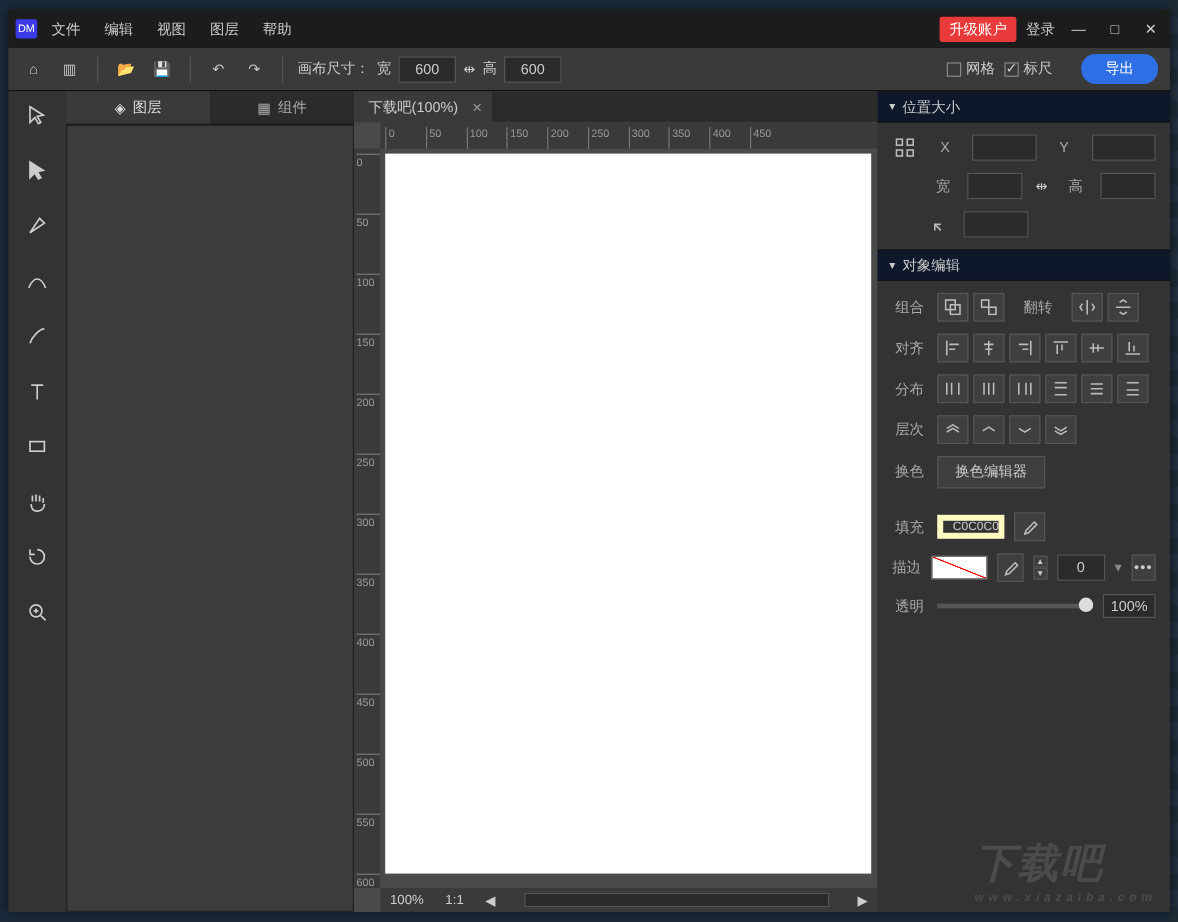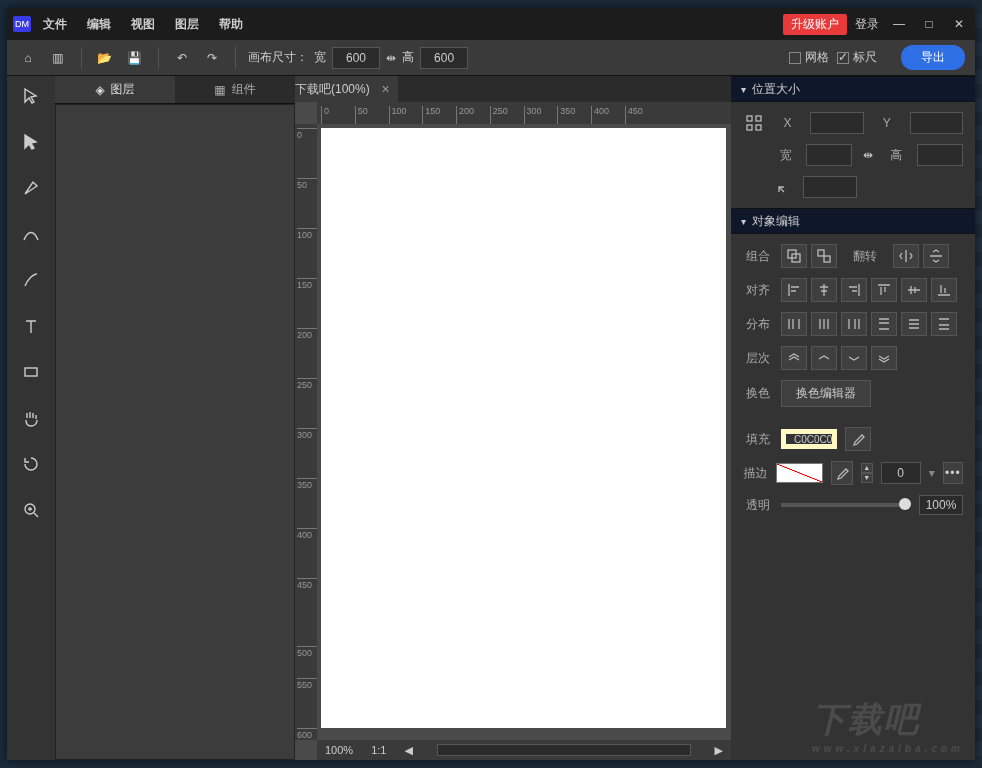--- a/index.html
+++ b/index.html
@@ -1,21 +1,21 @@
 <!DOCTYPE html>
 <html><head>
 <meta charset="utf-8">
 <style>
 * { margin:0; padding:0; box-sizing:border-box; font-family:"Microsoft YaHei",Arial,sans-serif; user-select:none; }
 body { width:982px; height:768px; background:#1a2a3a; overflow:hidden; position:relative; }
 .app { position:absolute; left:7px; top:8px; width:968px; height:752px; background:#2b2b2b; display:flex; flex-direction:column; box-shadow:0 0 8px rgba(0,0,0,.6);}
 
 .titlebar { height:32px; background:#1c1c1c; display:flex; align-items:center; color:#ccc; font-size:12px; padding:0 6px; }
 .titlebar .logo { width:18px; height:16px; background:#3a3ae6; color:#fff; font-size:9px; display:flex; align-items:center; justify-content:center; margin-right:12px; border-radius:2px;}
-.titlebar .menus { display:flex; gap:20px;font-weight:bold; }
+.titlebar .menus { display:flex; gap:20px; }
 .titlebar .menus span { cursor:pointer; }
 .titlebar .spacer { flex:1; }
 .titlebar .upgrade { background:#e83a3a; color:#fff; padding:2px 8px; font-size:12px; border-radius:2px; margin-right:8px;}
 .titlebar .login { margin-right:10px; }
 .titlebar .winbtns { display:flex; gap:10px; }
 .titlebar .winbtns div { width:20px; height:20px; display:flex; align-items:center; justify-content:center; color:#ccc; }
 
 .toolbar { height:36px; background:#3a3a3a; border-bottom:1px solid #111; display:flex; align-items:center; padding:0 10px; gap:8px; color:#ccc; font-size:12px;}
 .tb-ico { width:22px; height:22px; display:flex; align-items:center; justify-content:center; color:#ccc;}
 .tb-sep { width:1px; height:22px; background:#555; margin:0 4px;}
@@ -34,21 +34,21 @@
 .toolstrip svg { width:20px; height:20px; stroke:#ccc; fill:none; stroke-width:1.4;}
 
 .leftpanel { width:240px; background:#333; display:flex; flex-direction:column;}
 .lp-tabs { height:28px; background:#2b2b2b; display:flex; font-size:12px; color:#aaa; border-bottom:1px solid #111;}
 .lp-tabs .tab { flex:1; display:flex; align-items:center; justify-content:center; gap:6px;}
 .lp-tabs .tab.active { background:#3a3a3a; color:#ddd;}
 .lp-body { flex:1; background:#3c3c3c; border:1px solid #222; margin:0;}
 
 .center { flex:1; background:#444; display:flex; flex-direction:column; position:relative;}
 .doc-tab { height:26px; background:#2b2b2b; display:flex; align-items:center;}
-.doc-tab .dtab { background:#3a3a3a; height:100%; display:flex; align-items:center; padding:0 28px 0 0; color:#ccc; font-size:12px; position:relative;}
+.doc-tab .dtab { background:#3a3a3a; height:100%; display:flex; align-items:center; padding:0 28px 0 12px; color:#ccc; font-size:12px; position:relative;}
 .doc-tab .dtab .close{ position:absolute; right:8px; color:#999; font-size:14px;}
 .rulers-area { flex:1; position:relative; background:#4a4a4a; overflow:hidden;}
 .ruler-h { position:absolute; left:22px; top:0; right:0; height:22px; background:#3a3a3a; }
 .ruler-v { position:absolute; left:0; top:22px; width:22px; bottom:20px; background:#3a3a3a;}
 .ruler-h .tick,.ruler-v .tick{ position:absolute; color:#999; font-size:9px;}
 .ruler-h .tick{ top:4px; border-left:1px solid #777; height:18px; padding-left:2px;}
 .ruler-v .tick{ left:2px; border-top:1px solid #777; width:20px; padding-top:1px;}
 .canvas-wrap { position:absolute; left:22px; top:22px; right:0; bottom:20px; background:#4a4a4a; overflow:hidden;}
 .canvas { position:absolute; left:4px; top:4px; width:405px; height:600px; background:#fff;}
 .statusbar { position:absolute; left:22px; bottom:0; right:0; height:20px; background:#3a3a3a; display:flex; align-items:center; padding:0 8px; gap:18px; color:#ccc; font-size:11px;}
@@ -232,21 +232,21 @@
             <div class="tick" style="top: 4px;">0</div>
             <div class="tick" style="top: 54px;">50</div>
             <div class="tick" style="top: 104px;">100</div>
             <div class="tick" style="top: 154px;">150</div>
             <div class="tick" style="top: 204px;">200</div>
             <div class="tick" style="top: 254px;">250</div>
             <div class="tick" style="top: 304px;">300</div>
             <div class="tick" style="top: 354px;">350</div>
             <div class="tick" style="top: 404px;">400</div>
             <div class="tick" style="top: 454px;">450</div>
-            <div class="tick" style="top: 504px; margin-top: 18px;">500</div>
+            <div class="tick" style="top: 504px;">500</div>
             <div class="tick" style="top: 554px;">550</div>
             <div class="tick" style="top: 604px;">600</div>
           </div>
         <div class="canvas-wrap">
           <div class="canvas"></div>
         </div>
         <div class="statusbar">
           <span>100%</span>
           <span>1:1</span>
           <span>◀</span>

